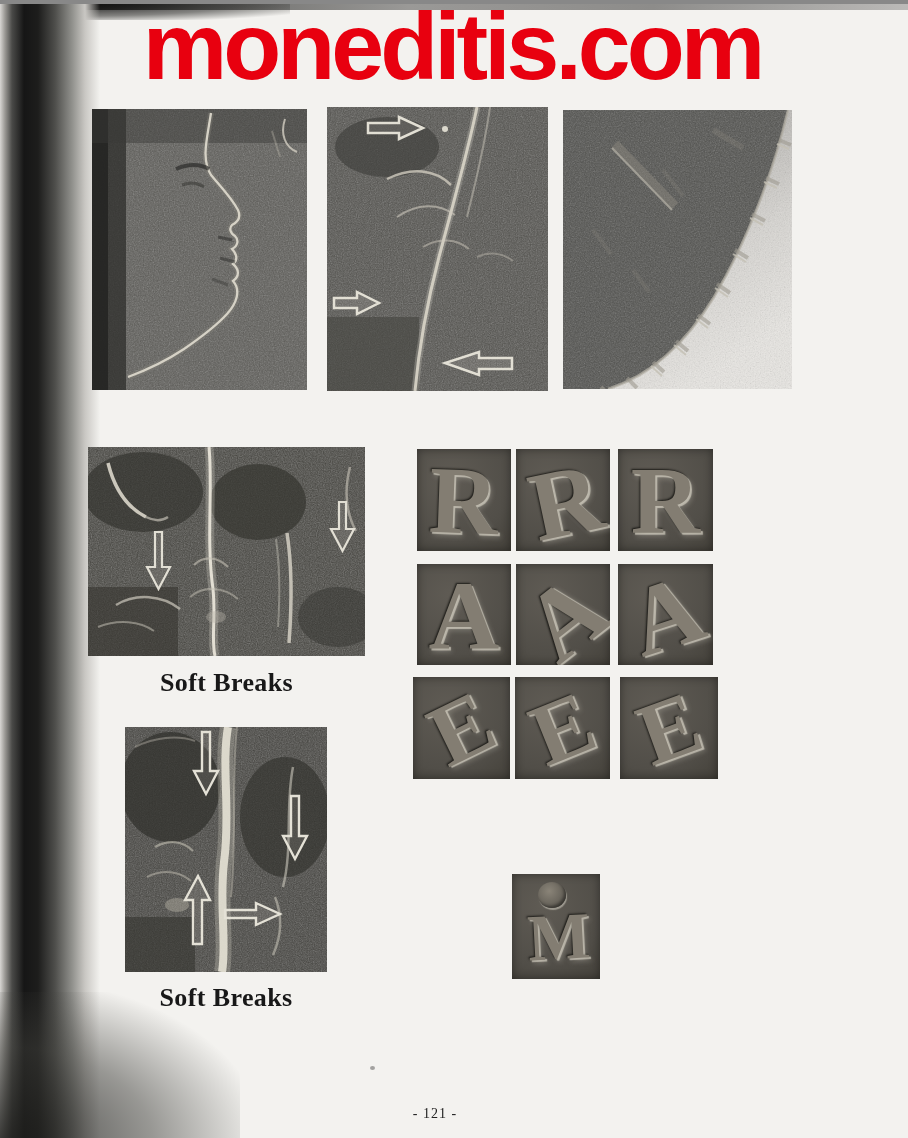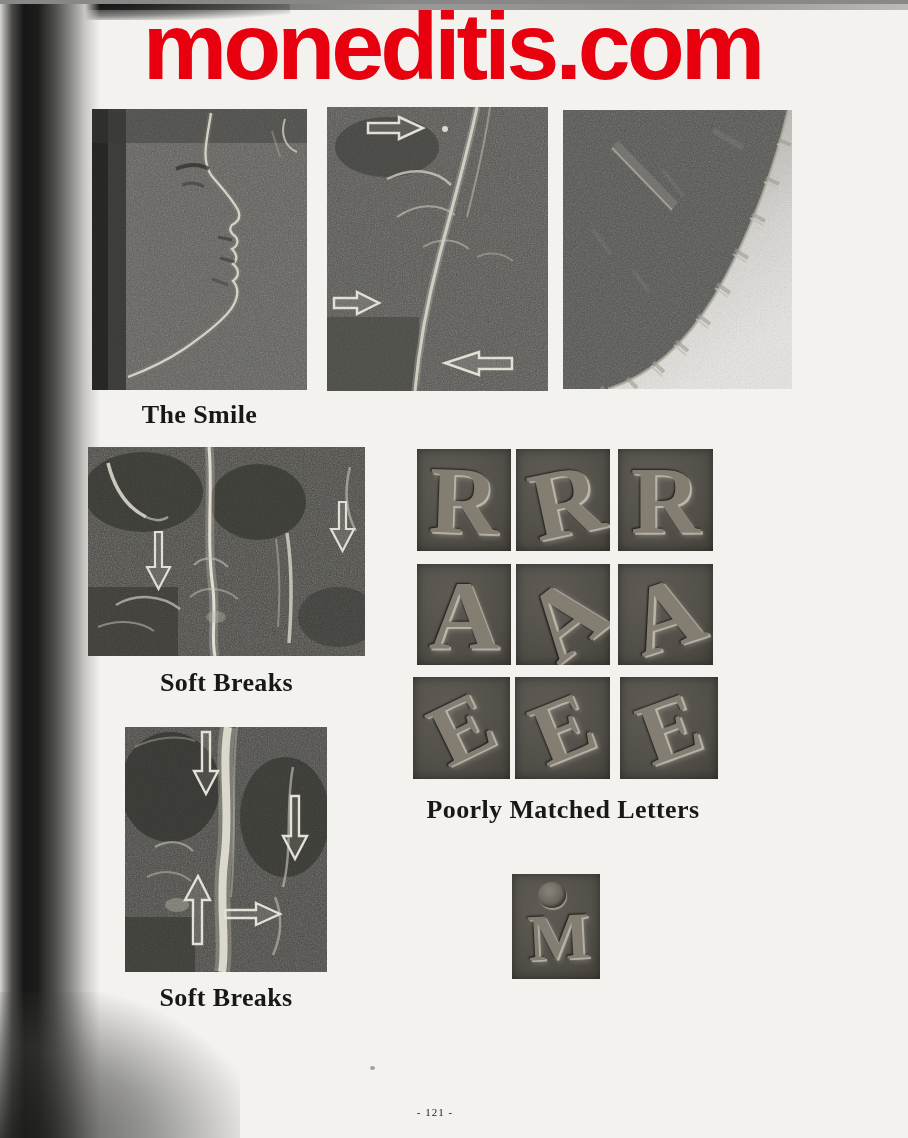--- a/index.html
+++ b/index.html
@@ -65,21 +65,21 @@
   .t7 .glyph{font-size:88px;transform:rotate(-26deg);}
   .t8 .glyph{font-size:88px;transform:rotate(-22deg);}
   .t9 .glyph{font-size:88px;transform:rotate(-20deg);}
   .tm{left:512px;top:870px;width:88px;height:105px;}
   .tm .glyph{font-size:66px;transform:rotate(-3deg) translate(2px,10px);}
   .tm .blob{position:absolute;top:8px;left:26px;width:28px;height:26px;border-radius:50%;
     background:radial-gradient(circle at 40% 35%, #8a8478 0%, #615d55 70%, #514e47 100%);
     box-shadow:1px 2px 1px rgba(238,233,219,.45), inset -2px -2px 3px rgba(0,0,0,.4);}
   
   .pagenum{position:absolute;left:374px;top:1102px;width:122px;text-align:center;
-    font-size:11px;color:#222;letter-spacing:1px;}
+    font-size:14px;color:#222;letter-spacing:1px;}
   .speck{position:absolute;left:370px;top:1062px;width:5px;height:4px;border-radius:50%;
     background:rgba(95,95,92,.55);}
 </style>
 </head>
 <body>
 
 <div id="page">
 
   <div class="top-strip"></div>
   <div class="top-blob"></div>
@@ -312,21 +312,19 @@
     </div>
   <div class="tile t9">
       <span class="glyph">E</span>
     </div>
 
   <div class="tile tm">
     <span class="blob"></span>
     <span class="glyph">M</span>
   </div>
 
-  <div class="cap cap-smile">The Smile</div>
   <div class="cap cap-sb1">Soft Breaks</div>
-  <div class="cap cap-letters">Poorly Matched Letters</div>
   <div class="cap cap-sb2">Soft Breaks</div>
 
   <div class="pagenum">- 121 -</div>
   <div class="speck"></div>
 
 </div>
 
 </body></html>

